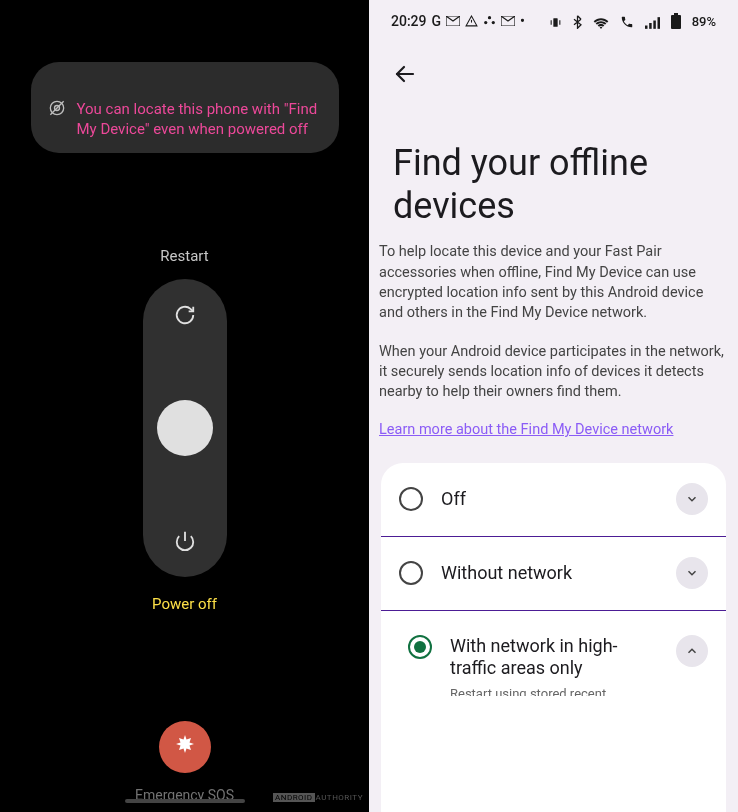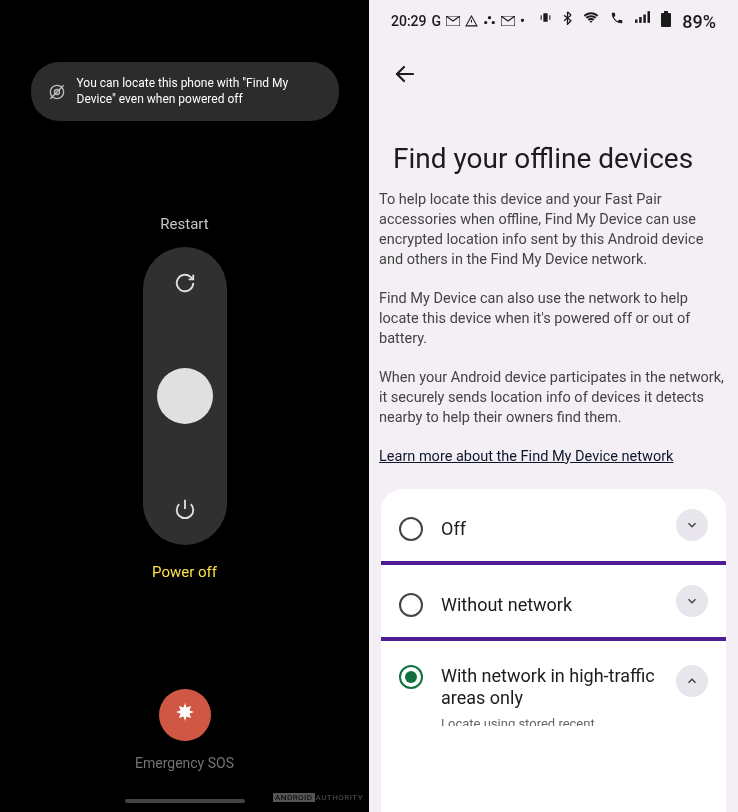--- a/index.html
+++ b/index.html
@@ -35,23 +35,24 @@
 }
 .toast-icon {
   flex-shrink: 0;
   width: 20px;
   height: 20px;
   display: flex;
   align-items: center;
   justify-content: center;
 }
 .toast-text {
-  color: #ffffff;
-  font-size: 12px;
+  color: #ec4899;
+  font-size: 15px;
   line-height: 1.3;
+  margin-top: 24px;
 }
 
 .restart-label {
   margin-top: 94px;
   color: #c6c6c6;
   font-size: 15px;
 }
 
 .pill {
   margin-top: 14px;
@@ -141,71 +142,71 @@
   height: 42px;
   display: flex;
   align-items: center;
   justify-content: space-between;
   padding: 0 22px;
   font-size: 14px;
   font-weight: 500;
   color: #1a1a1a;
 }
 .sb-left { display: flex; align-items: center; gap: 5px; }
-.sb-right { display: flex; align-items: flex-start; gap: 11px; font-size: 18px; }
+.sb-right { display: flex; align-items: flex-end; gap: 11px; font-size: 13px; }
 .sb-icon { display: inline-flex; align-items: center; }
 
 .back-row {
   padding: 14px 18px 4px 18px;
 }
 .back-btn {
   width: 36px;
   height: 36px;
   display: flex;
   align-items: center;
   justify-content: center;
 }
 
 .page-title {
   padding: 46px 24px 14px 24px;
-  font-size: 28px;
+  font-size: 36px;
   font-weight: 400;
   color: #1c1b1f;
   line-height: 1.2;
 }
 
 .body-text {
   padding: 0 10px;
   font-size: 14.5px;
   color: #444;
   line-height: 1.4;
 }
 .body-text p { margin-bottom: 18px; }
 .learn-link {
-  color: #0f172a;
+  color: #8b5cf6;
   text-decoration: underline;
   font-size: 14.5px;
 }
 
 .options-card {
   margin: 22px 12px 0 12px;
   background: #fff;
   border-radius: 22px 22px 0 0;
   overflow: hidden;
   flex: 1;
 }
 .option-row {
   display: flex;
-  align-items: flex-end;
+  align-items: center;
   padding: 20px 18px;
-  border-bottom: 4px solid #4c1d95;
+  border-bottom: 1px solid #4c1d95;
   gap: 18px;
   min-height: 74px;
 }
-.option-row:last-child { border-bottom: none; }
+.option-row:last-child { border-bottom: none; margin-left: 9px; }
 .option-row.expanded { align-items: flex-start; padding-top: 24px; }
 
 .radio {
   width: 24px;
   height: 24px;
   border: 2px solid #444;
   border-radius: 50%;
   flex-shrink: 0;
   position: relative;
 }
@@ -378,21 +379,20 @@
         <line x1="20" y1="12" x2="4" y2="12"></line>
           <polyline points="11 5 4 12 11 19"></polyline>
       </svg>
     </div>
   </div>
 
   <h1 class="page-title">Find your offline devices</h1>
 
   <div class="body-text">
     <p>To help locate this device and your Fast Pair accessories when offline, Find My Device can use encrypted location info sent by this Android device and others in the Find My Device network.</p>
-    <p>Find My Device can also use the network to help locate this device when it's powered off or out of battery.</p>
     <p>When your Android device participates in the network, it securely sends location info of devices it detects nearby to help their owners find them.</p>
     <a href="#" class="learn-link">Learn more about the Find My Device network</a>
   </div>
 
   <div class="options-card">
     <div class="option-row">
       <div class="radio"></div>
       <div class="option-label">Off</div>
       <div class="expand-btn">
         <svg width="14" height="14" viewBox="0 0 24 24" fill="none" stroke="#444" stroke-width="2.5">
@@ -406,21 +406,21 @@
       <div class="expand-btn">
         <svg width="14" height="14" viewBox="0 0 24 24" fill="none" stroke="#444" stroke-width="2.5">
             <polyline points="6 9 12 15 18 9"></polyline>
           </svg>
       </div>
     </div>
     <div class="option-row expanded">
       <div class="radio selected"></div>
       <div style="flex:1">
         <div class="option-label">With network in high-traffic areas only</div>
-        <div class="option-sub">Locate using stored recent</div>
+        <div class="option-sub">Restart using stored recent</div>
       </div>
       <div class="expand-btn">
         <svg width="14" height="14" viewBox="0 0 24 24" fill="none" stroke="#444" stroke-width="2.5">
             <polyline points="6 15 12 9 18 15"></polyline>
           </svg>
       </div>
     </div>
   </div>
 </div>
 

